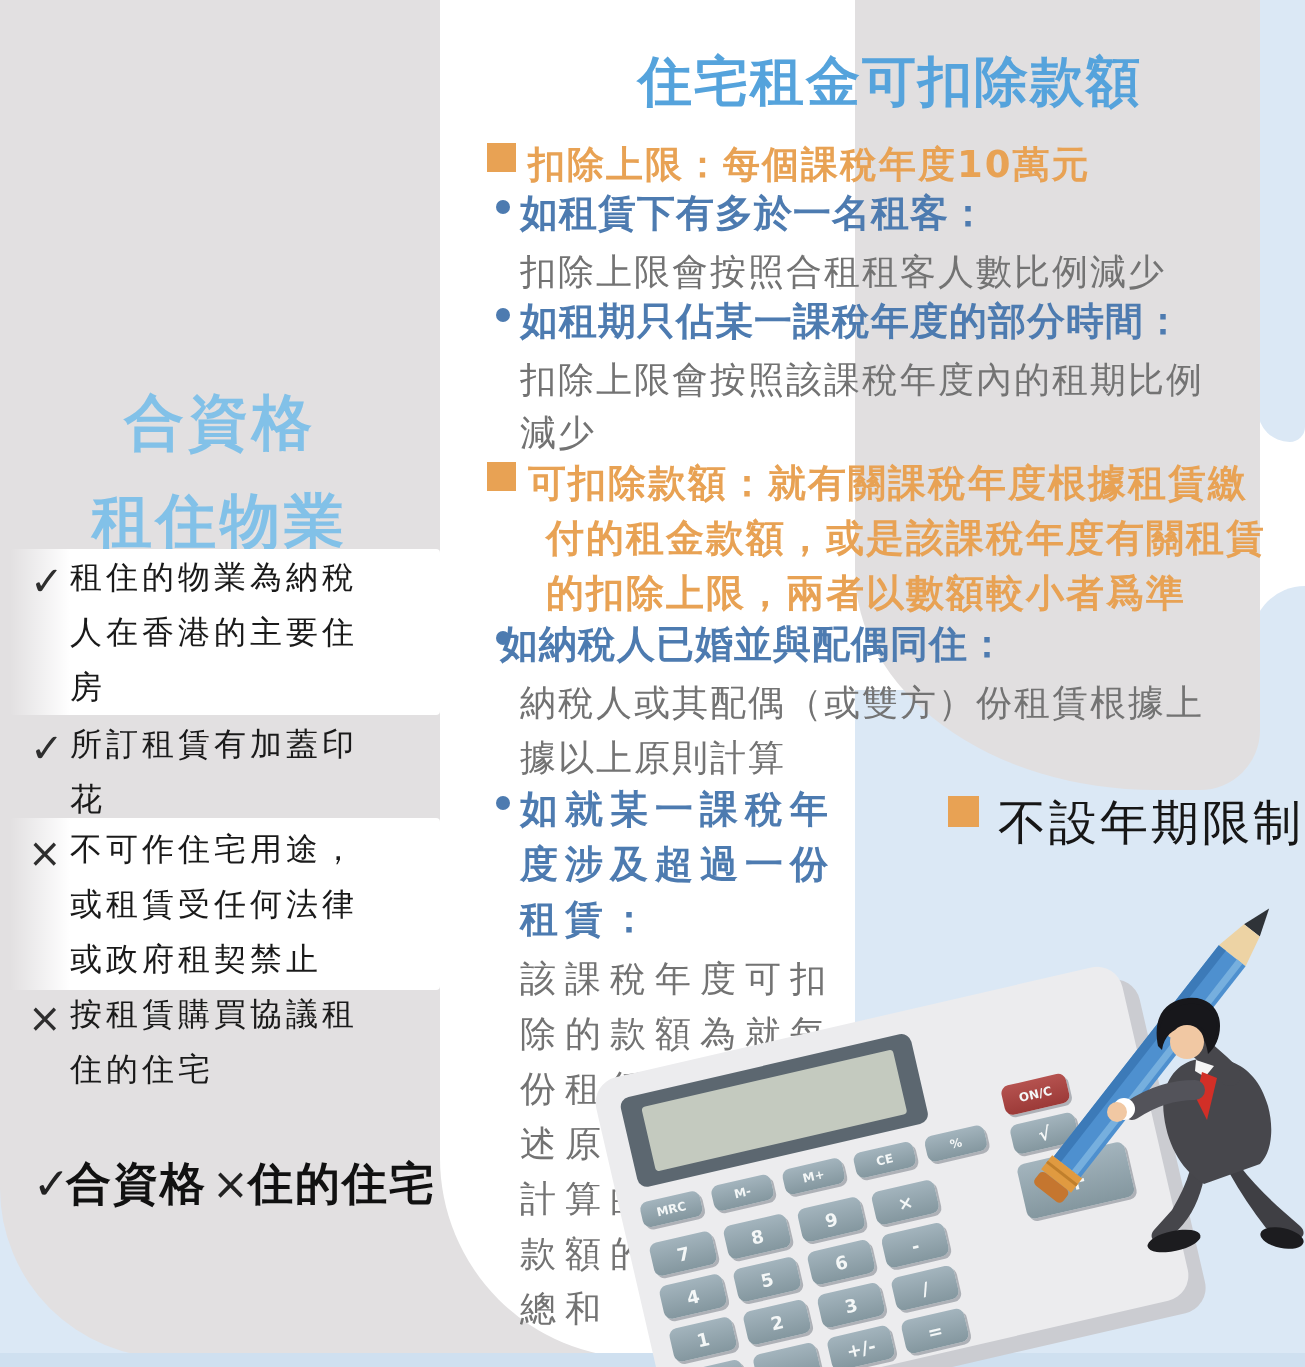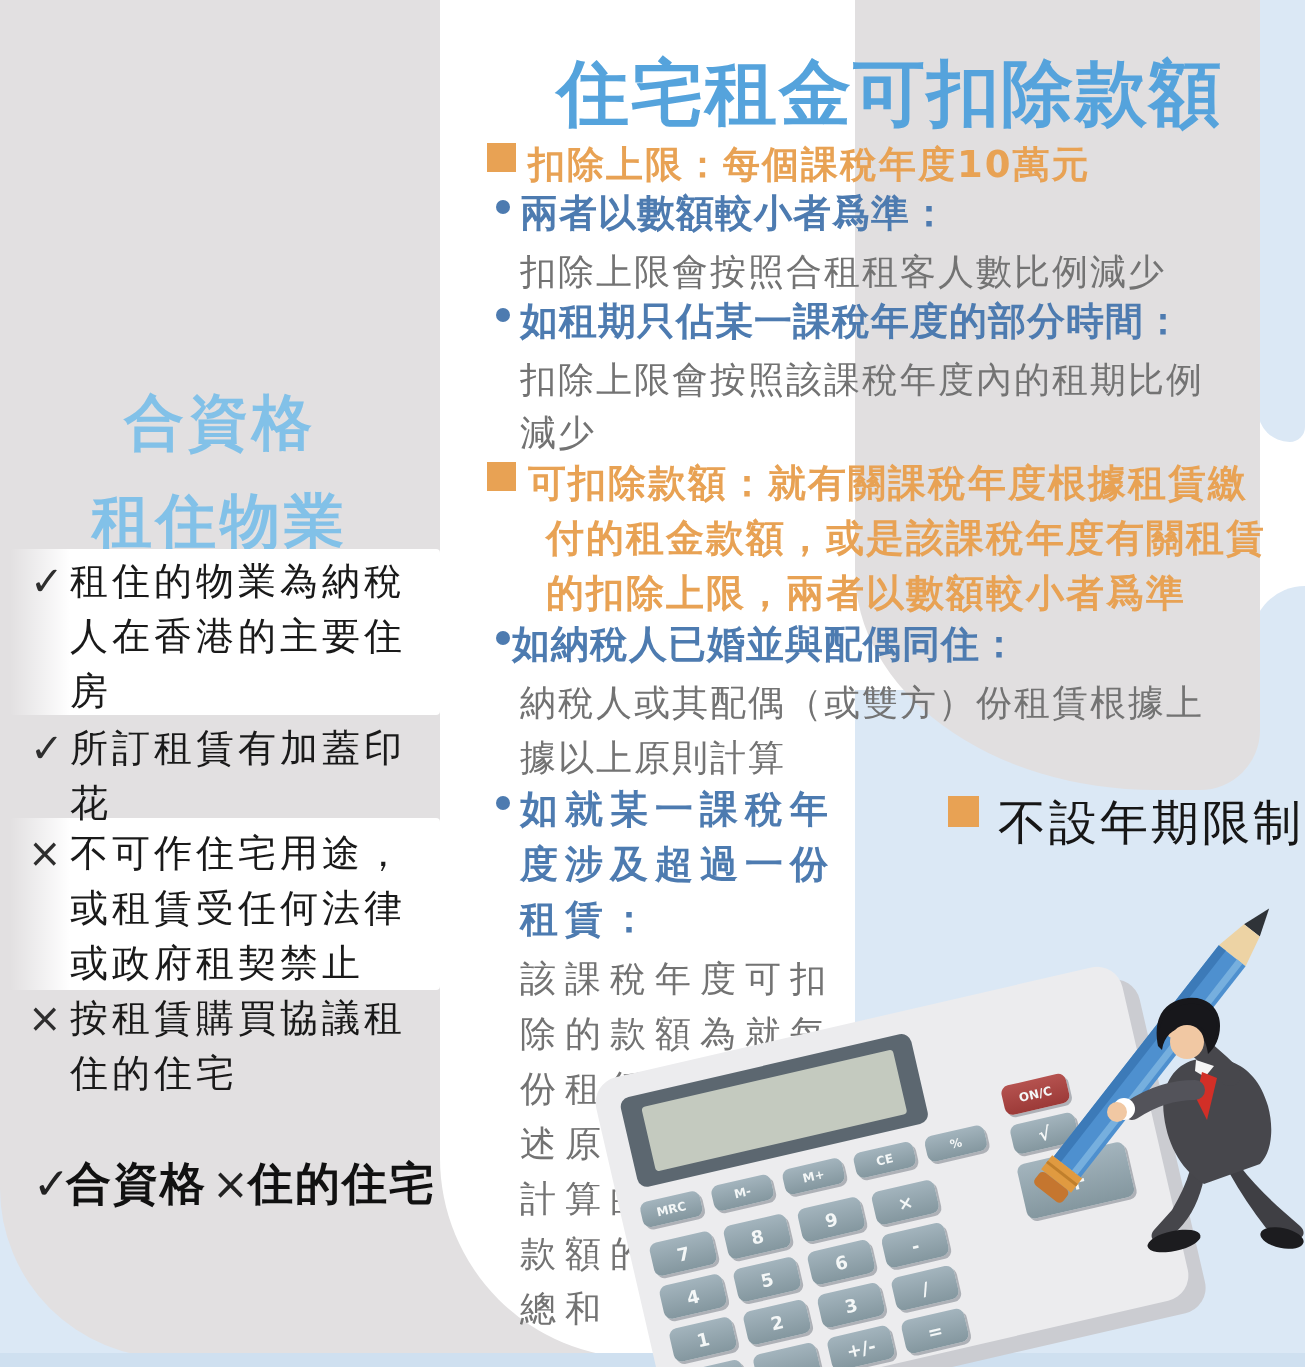--- a/index.html
+++ b/index.html
@@ -17,31 +17,31 @@
   .bg-gray-topright{left:855px;top:0;width:405px;height:790px;background:#e1dfe0;
       border-bottom-left-radius:300px 220px;border-bottom-right-radius:60px;}
   .bg-white-column{left:440px;top:0;width:415px;height:1358px;background:#ffffff;
       border-bottom-left-radius:200px;border-bottom-right-radius:170px;}
   .bg-bottom-strip{left:0;top:1353px;width:1305px;height:14px;background:#cfe0f0;}
   .white-blob{left:590px;top:1040px;width:390px;height:330px;background:#fff;border-radius:50%;}
   
   .sq{position:absolute;background:#e8a254;}
   .dot{position:absolute;width:14px;height:14px;border-radius:50%;background:#4d7bb0;}
   
-  .main-title{font-size:72px;font-weight:bold;color:#55a3dc;letter-spacing:2px;text-align:center;}
+  .main-title{font-size:54px;font-weight:bold;color:#55a3dc;letter-spacing:2px;text-align:center;}
   .orange{color:#e8a254;font-weight:bold;font-size:38px;letter-spacing:2px;}
   .bluehead{color:#4d7bb0;font-weight:bold;font-size:38px;letter-spacing:1px;}
   .body-black{color:#737373;font-size:36px;letter-spacing:2px;margin-top:6px;}
   .b4h{letter-spacing:7px;}
   .b4b{letter-spacing:9px;}
   .note-label{color:#161616;font-size:48px;letter-spacing:3px;}
   .lp-title{left:0;width:440px;text-align:center;font-size:60px;font-weight:bold;color:#82c1e8;letter-spacing:4px;}
   .band{position:absolute;left:10px;width:430px;border-radius:4px;
         background:linear-gradient(90deg,rgba(255,255,255,0) 0%,#ffffff 14%,#ffffff 100%);}
-  .item-line{font-size:38px;letter-spacing:4px;color:#1a1a1a;}
+  .item-line{font-size:32px;letter-spacing:4px;color:#1a1a1a;}
   .item-mark{font-size:40px;color:#2e2e2e;}
   .legend-mark{font-size:44px;color:#222;}
   .legend-label{font-size:45px;font-weight:bold;letter-spacing:2px;color:#111;}
   
   .calc{position:absolute;left:622px;top:1018px;width:540px;height:342px;background:#ececee;
         border-radius:26px;transform:rotate(-13deg);box-shadow:14px 16px 0 #cbccd1;}
   .calc-bezel{position:absolute;left:24px;top:22px;width:298px;height:92px;background:#5c6770;border-radius:10px;}
   .calc-screen{position:absolute;left:20px;top:13px;width:258px;height:66px;background:#c4cabf;border-radius:4px;}
   .calc-mem{position:absolute;left:20px;top:128px;display:grid;grid-template-columns:repeat(5,61px);grid-gap:0 12px;}
   .calc-grid{position:absolute;left:20px;top:170px;display:grid;grid-template-columns:repeat(4,64px);grid-gap:10px 12px;}
@@ -100,35 +100,35 @@
   <div class="txt legend-label" style="left:66px;top:1154px;">合資格</div>
   <div class="txt legend-mark" style="left:212px;top:1158px;">×</div>
   <div class="txt legend-label" style="left:248px;top:1154px;">住的住宅</div>
 
   <div class="txt main-title" style="left:480px;top:46px;width:820px;">住宅租金可扣除款額</div>
 
   <div class="sq" style="left:487px;top:143px;width:29px;height:29px;"></div>
   <div class="txt orange" style="left:528px;top:140px;font-size:37px;">扣除上限：每個課稅年度10萬元</div>
 
   <div class="dot" style="left:496px;top:200px;"></div>
-  <div class="txt bluehead" style="left:520px;top:188px;">兩者以數額較小者爲準：</div>
+  <div class="txt bluehead" style="left:520px;top:188px;">如租賃下有多於一名租客：</div>
   <div class="txt body-black" style="left:520px;top:242px;">扣除上限會按照合租租客人數比例減少</div>
 
   <div class="dot" style="left:496px;top:308px;"></div>
   <div class="txt bluehead" style="left:520px;top:296px;">如租期只佔某一課稅年度的部分時間：</div>
   <div class="txt body-black" style="left:520px;top:350px;">扣除上限會按照該課稅年度內的租期比例</div>
   <div class="txt body-black" style="left:520px;top:403px;">減少</div>
 
   <div class="sq" style="left:487px;top:462px;width:29px;height:29px;"></div>
   <div class="txt orange" style="left:528px;top:458px;">可扣除款額：就有關課稅年度根據租賃繳</div>
   <div class="txt orange" style="left:546px;top:513px;">付的租金款額，或是該課稅年度有關租賃</div>
   <div class="txt orange" style="left:546px;top:568px;">的扣除上限，兩者以數額較小者爲準</div>
 
   <div class="dot" style="left:496px;top:631px;"></div>
-  <div class="txt bluehead" style="left:512px;top:619px;text-align:center;">如納稅人已婚並與配偶同住：</div>
+  <div class="txt bluehead" style="left:500px;top:619px;text-align:center;">如納稅人已婚並與配偶同住：</div>
   <div class="txt body-black" style="left:520px;top:673px;">納稅人或其配偶（或雙方）份租賃根據上</div>
   <div class="txt body-black" style="left:520px;top:728px;">據以上原則計算</div>
 
   <div class="dot" style="left:496px;top:796px;"></div>
   <div class="txt bluehead b4h" style="left:520px;top:784px;">如就某一課稅年</div>
   <div class="txt bluehead b4h" style="left:520px;top:839px;">度涉及超過一份</div>
   <div class="txt bluehead b4h" style="left:520px;top:894px;">租賃：</div>
   <div class="txt body-black b4b" style="left:520px;top:949px;">該課稅年度可扣</div>
   <div class="txt body-black b4b" style="left:520px;top:1004px;">除的款額為就每</div>
   <div class="txt body-black b4b" style="left:520px;top:1059px;">份租賃根據上</div>

